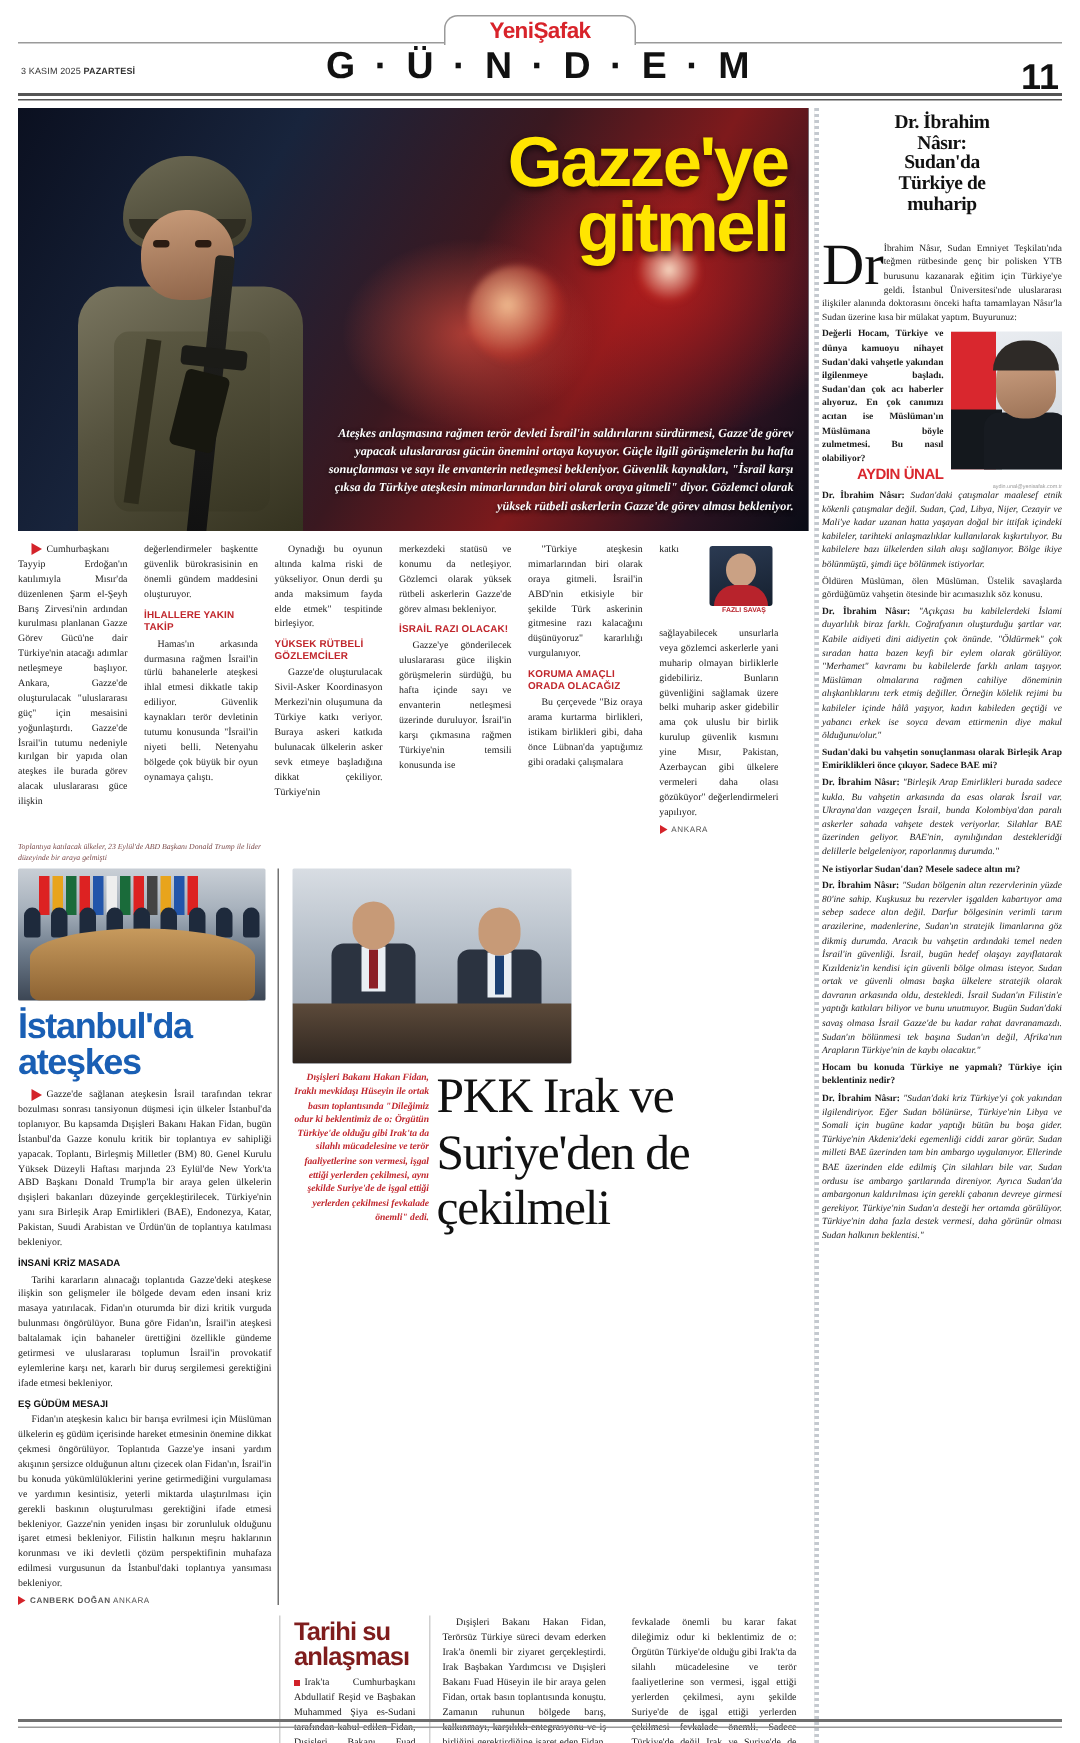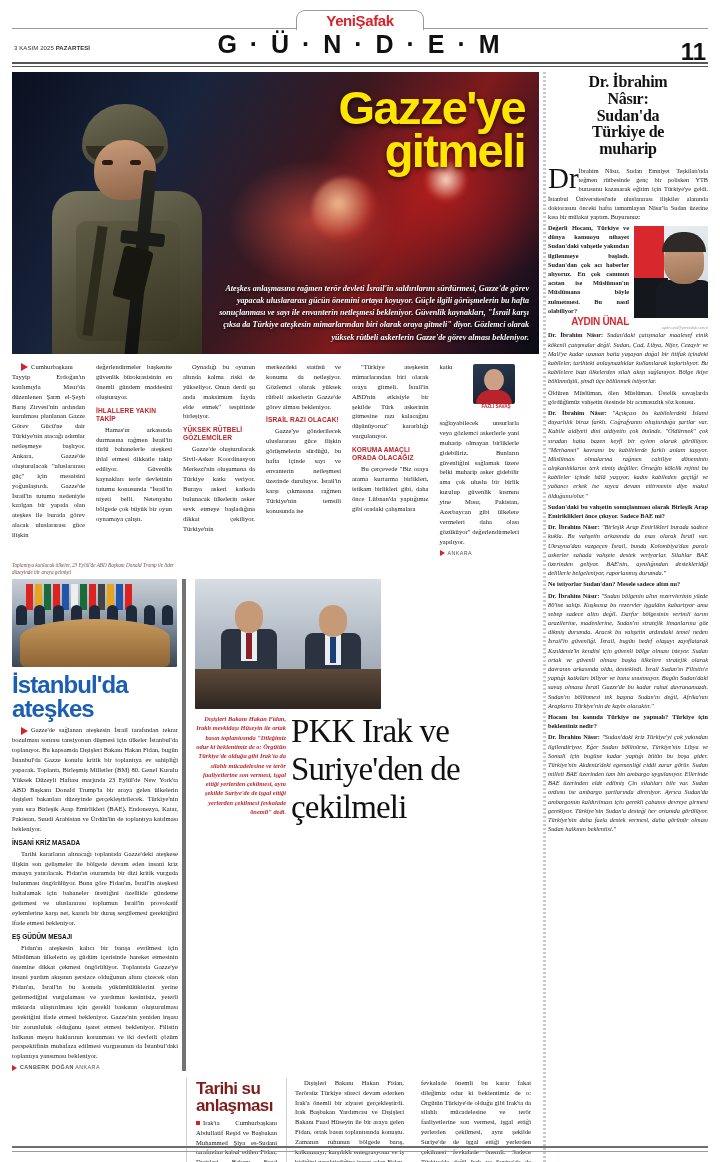--- a/index.html
+++ b/index.html
@@ -130,21 +130,21 @@
   .ab-photo:before { content:""; position:absolute; left:11px; top:5px; width:20px; height:22px; border-radius:50%; background:#caa184; }
   .ab-photo:after { content:""; position:absolute; left:3px; top:26px; width:36px; height:18px; border-radius:14px 14px 0 0; background:#b8232c; }
   .ab-name { font-family:"Liberation Sans", sans-serif; font-weight:bold; font-size:4.6px; color:#b8232c; line-height:1.05; text-align:center; margin-top:1px; }
 
   
   .mid-caption {
     font-family:"Liberation Serif", serif; font-style:italic; font-size:5.2px; color:#7b4a4a;
     line-height:1.35; margin:6px 0 3px; width:174px;
   }
   .mid-wrap { display:flex; margin-top:2px; width:527px; }
-  .mid-left { width:174px; padding-right:4px; border-right:4px solid #737373; }
+  .mid-left { width:174px; padding-right:4px; border-right:1px solid #737373; }
   .mid-right { width:353px; padding-left:9px; }
 
   .photo-summit { width:165px; height:88px; border-radius:1px; position:relative; overflow:hidden;
     background:linear-gradient(180deg,#c9cfd6 0%, #a8b2bd 30%, #6e7c8c 62%, #3c4654 100%); }
   .ps-table { position:absolute; left:8px; top:40px; width:150px; height:48px; background:linear-gradient(180deg,#c79a5d,#8d6333); border-radius:50% 50% 6px 6px / 40% 40% 6px 6px; }
   .ps-flags { position:absolute; left:14px; top:5px; display:flex; gap:2px; }
   .ps-flags i { display:block; width:7px; height:26px; }
   .ps-people { position:absolute; left:4px; top:26px; right:4px; display:flex; justify-content:space-between; }
   .ps-people i { display:block; width:11px; height:20px; border-radius:6px 6px 2px 2px; background:#1e2a3c; }
 
@@ -179,26 +179,26 @@
   .bcol.mid { border-left:1px solid #cfcfcf; padding-left:9px; width:184px; }
   .kicker-blk { font-family:"Liberation Sans", sans-serif; font-weight:bold; font-size:6.4px; color:#111; margin:5px 0 2px; line-height:1.2; }
   .hl-red {
     font-family:"Liberation Sans", sans-serif; font-weight:bold; color:#7f1d1d;
     font-size:17px; line-height:1.0; letter-spacing:-0.6px; margin:2px 0 4px;
   }
   .sq-red { display:inline-block; width:4px; height:4px; background:#d02129; margin-right:3px; vertical-align:middle; }
 
   
   .col-head {
-    font-family:"Liberation Serif", serif; font-weight:bold; font-size:16px; line-height:1.05;
-    text-align:center; color:#111; letter-spacing:-0.3px; margin:2px 0 8px;
+    font-family:"Liberation Serif", serif; font-weight:bold; font-size:13px; line-height:1.05;
+    text-align:center; color:#111; letter-spacing:-0.3px; margin:2px 0 19px;
   }
   .dropcap-para { position:relative; }
   .dropcap {
-    float:left; font-family:"Liberation Serif", serif; font-size:29px; line-height:0.78;
+    float:left; font-family:"Liberation Serif", serif; font-size:39px; line-height:0.78;
     font-weight:normal; margin:1px 0 0 0; color:#111;
   }
   .op-photo { float:right; width:74px; height:92px; margin:3px 0 3px 5px; position:relative; overflow:hidden;
     background:linear-gradient(160deg,#eceff3,#cfd5dc); }
   .op-red { position:absolute; left:0; top:0; width:30px; height:92px; background:#d9272e; }
   .op-dark { position:absolute; left:0; bottom:0; width:34px; height:40px; background:#14181d; }
   .op-face { position:absolute; left:30px; top:12px; width:40px; height:46px; border-radius:20px 20px 18px 18px; background:linear-gradient(170deg,#d3a687,#9b7256); }
   .op-hair { position:absolute; left:28px; top:6px; width:44px; height:20px; border-radius:22px 22px 0 0; background:#2e2a27; }
   .op-body { position:absolute; left:22px; top:54px; width:56px; height:40px; border-radius:10px 10px 0 0; background:#171b21; }
   .op-name { font-family:"Liberation Sans", sans-serif; font-weight:bold; font-size:10px; color:#d9272e; line-height:0.95; text-align:right; margin-top:1px; letter-spacing:-0.3px; }

